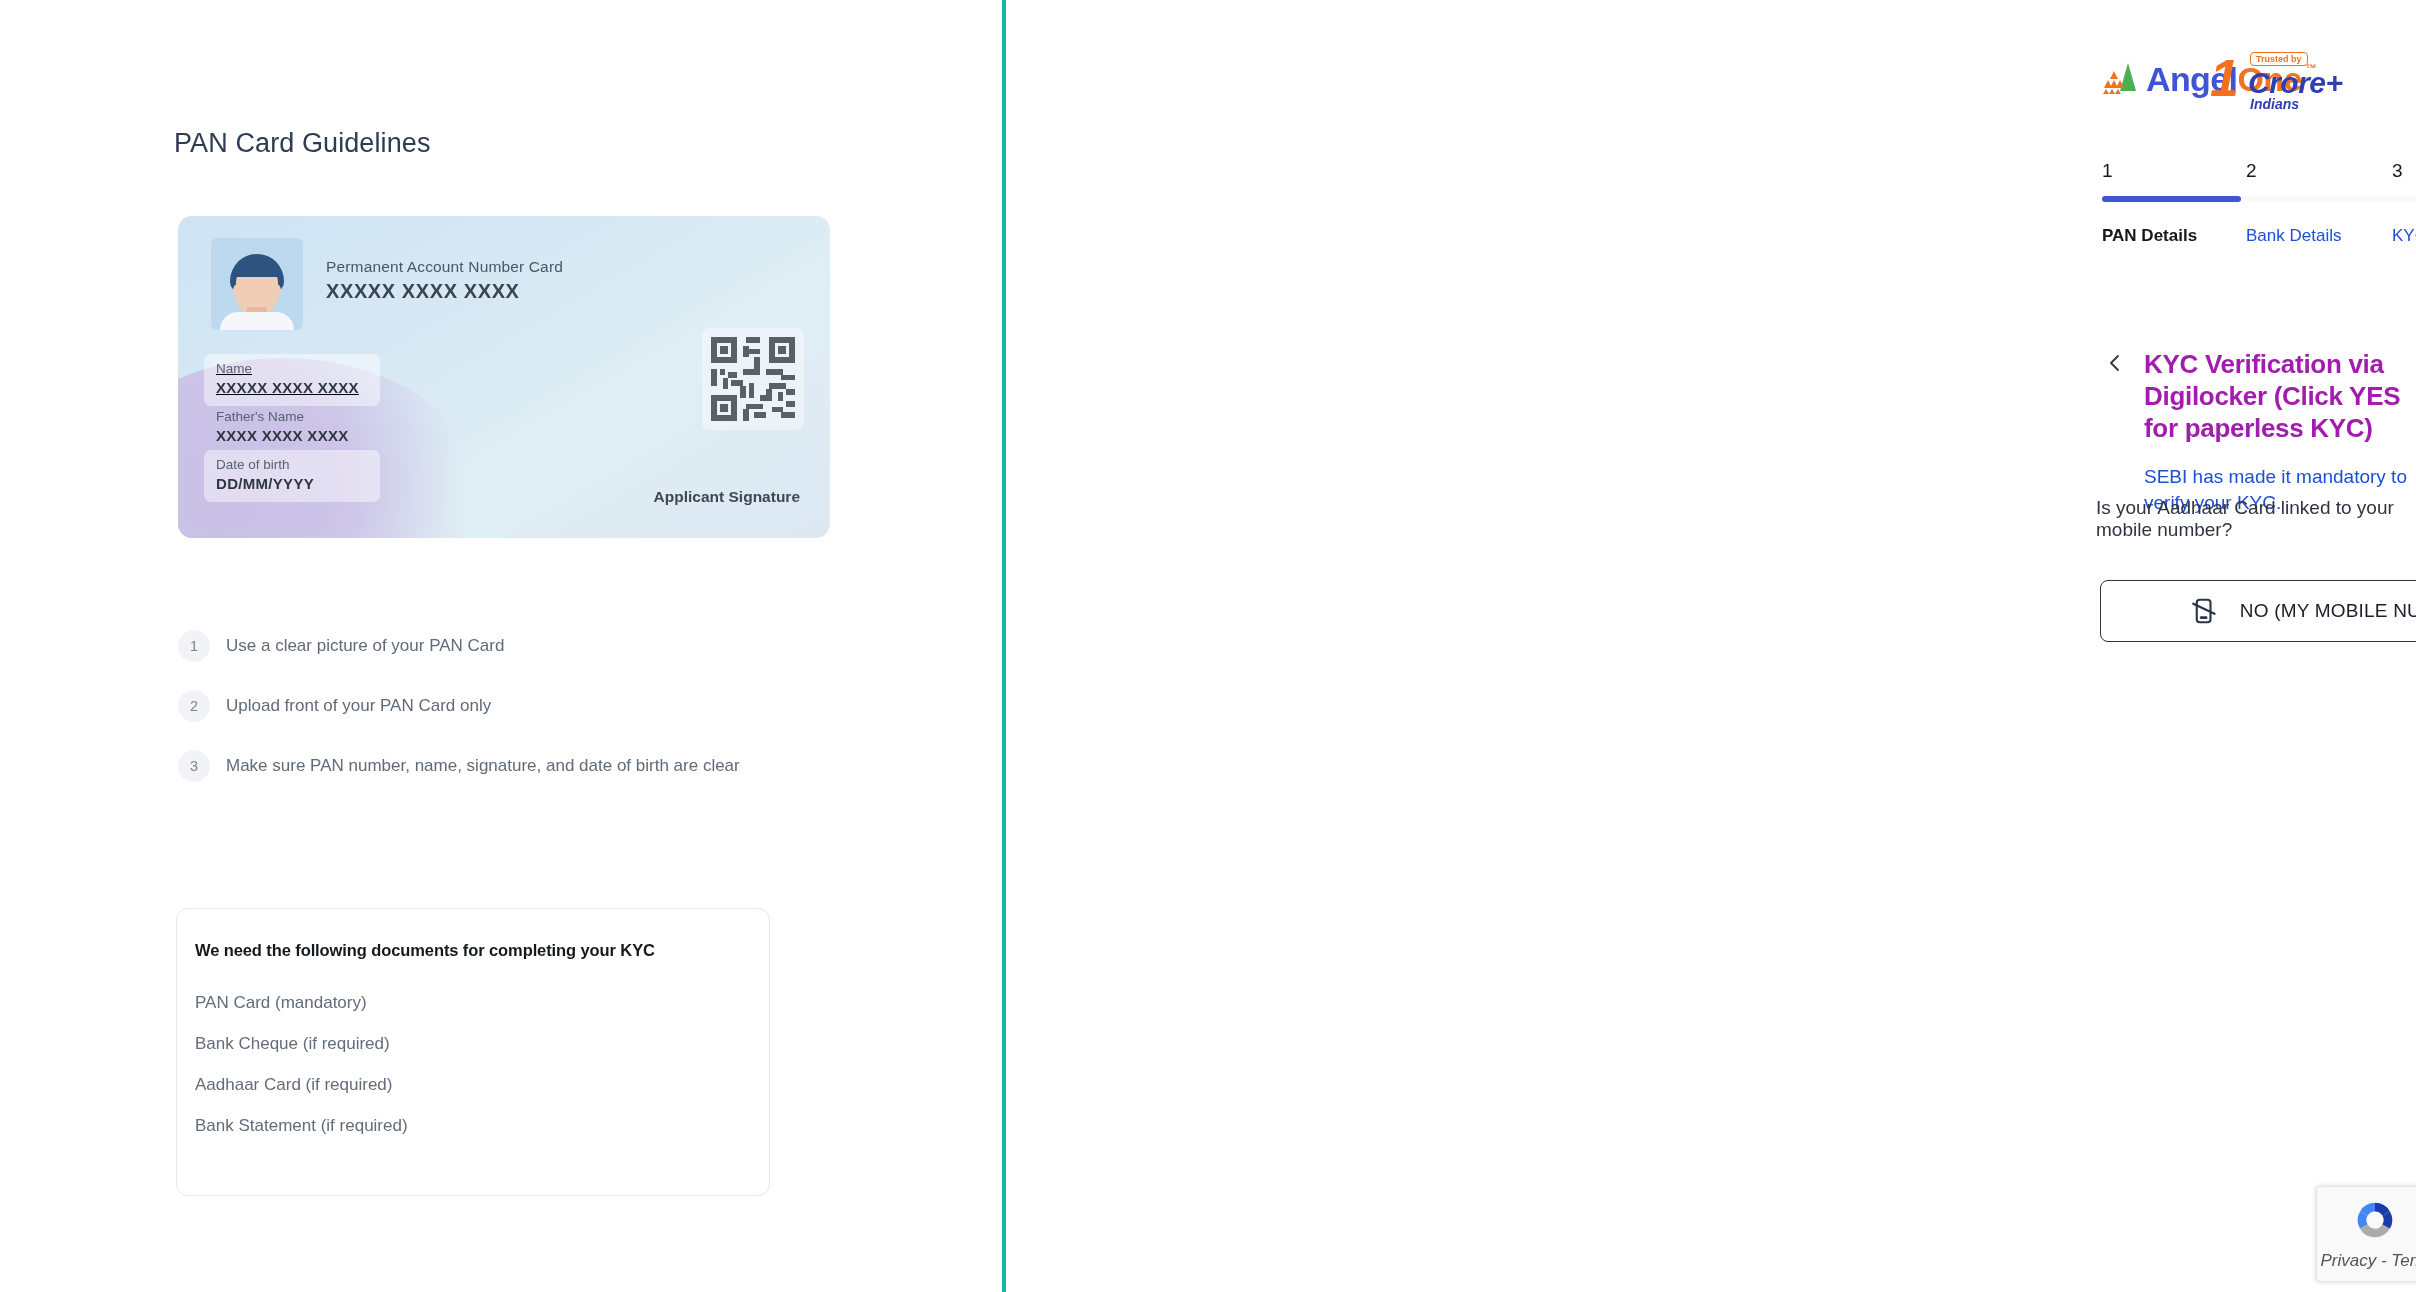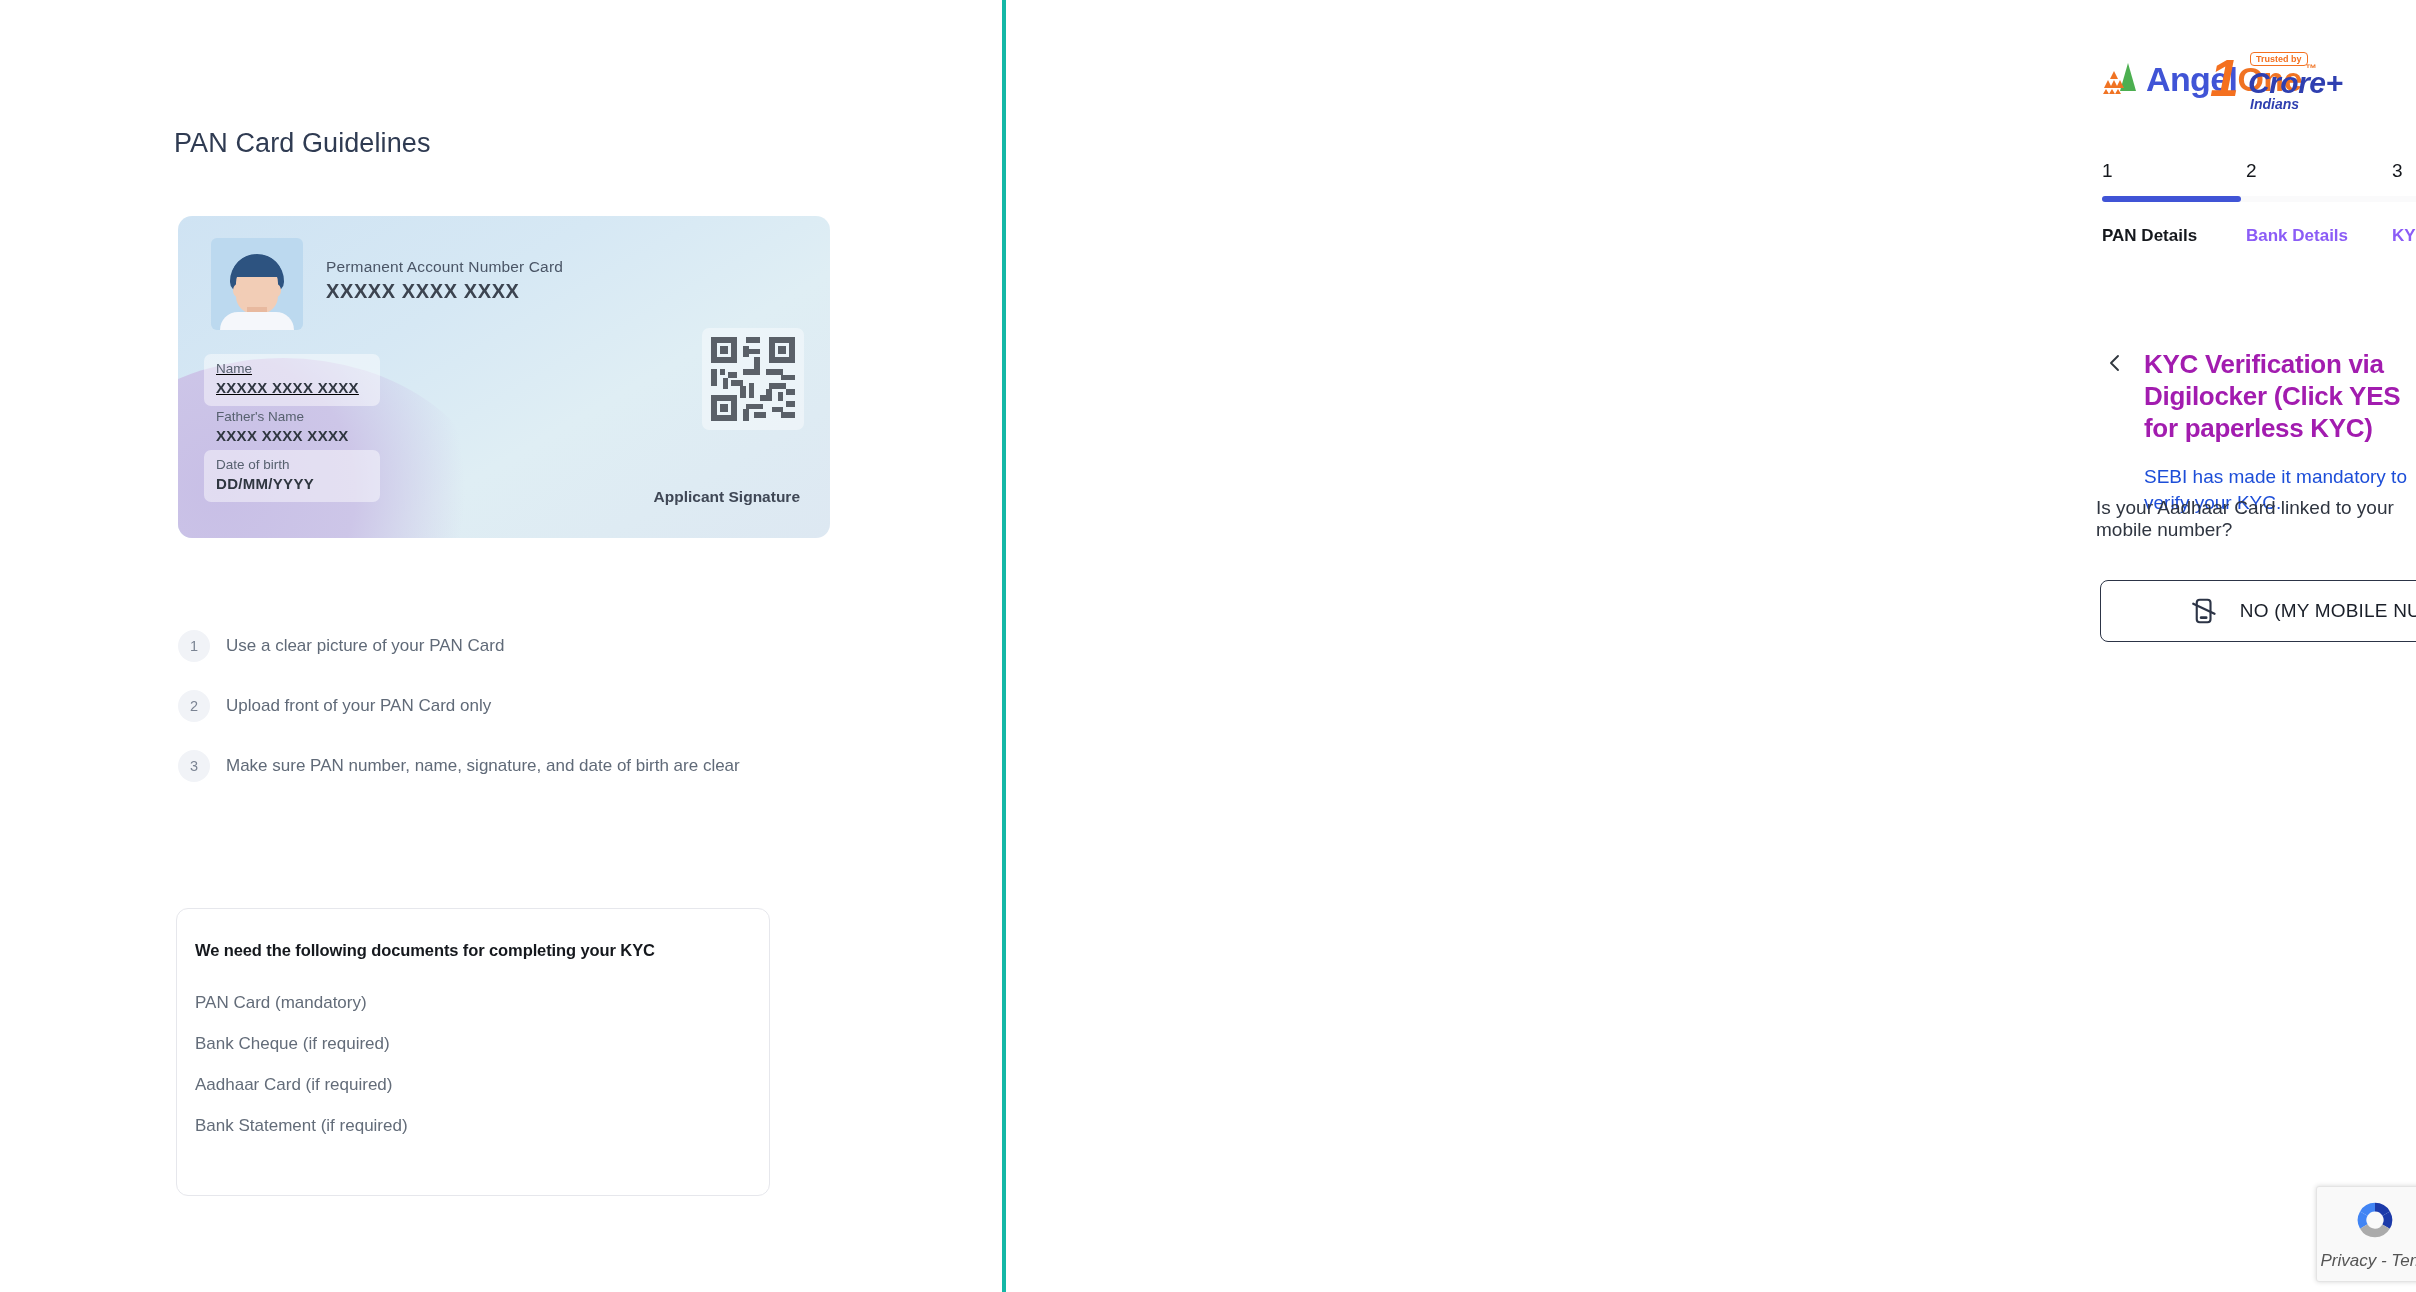--- a/index.html
+++ b/index.html
@@ -142,21 +142,21 @@
   }
 
   
   .stepper { position: absolute; left: 1096px; top: 160px; width: 1260px; }
   .step-nums { position: relative; height: 30px; }
   .step-bar { position: relative; height: 6px; background: #fafafb; border-radius: 3px; margin-top: 6px; }
   .step-bar-fill { position: absolute; left: 0; top: 0; height: 6px; width: 11%; background: #4054d6; border-radius: 3px; }
   .step-labels { position: relative; height: 34px; margin-top: 24px; }
   .step-num, .step-label { position: absolute; white-space: nowrap; }
   .step-num { font-size: 19px; color: #15181d; top: 0; }
-  .step-label { font-size: 17px; color: #8b5cf6; top: 0; font-weight: bold; }
+  .step-label { font-size: 17px; color: #1d4ed8; top: 0; }
   .step-label.active { color: #15181d; font-weight: 700; }
 
   
   .head-row { position: absolute; left: 1096px; top: 348px; display: flex; align-items: flex-start; }
   .back-chevron { width: 26px; height: 30px; margin-right: 16px; cursor: pointer; flex: 0 0 26px; }
   .head-title { font-size: 26px; color: #a21caf; font-weight: 700; letter-spacing: -.3px; line-height: 32px; }
   .head-sub { font-size: 19px; color: #1d4ed8; margin-top: 20px; line-height: 26px; }
   .question { position: absolute; left: 1090px; top: 497px; font-size: 19px; color: #2f3540; }
 
   

